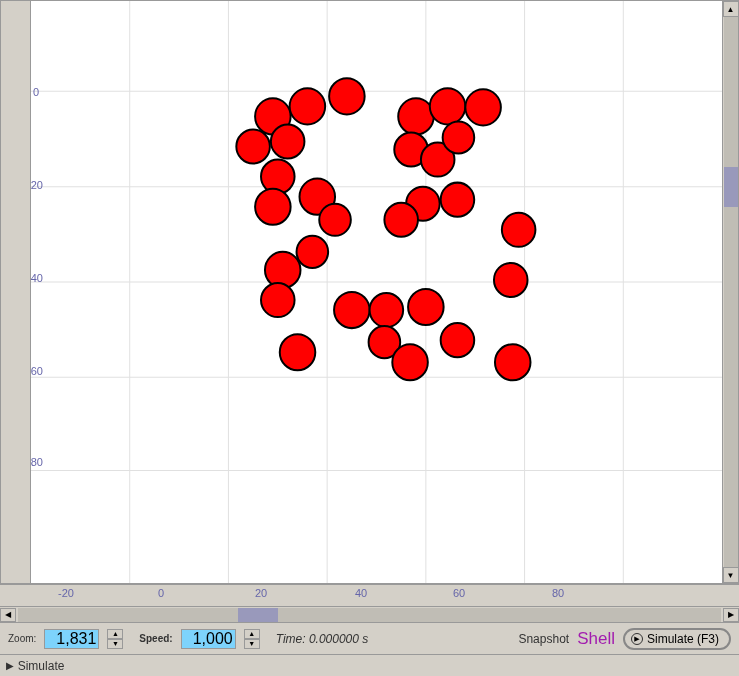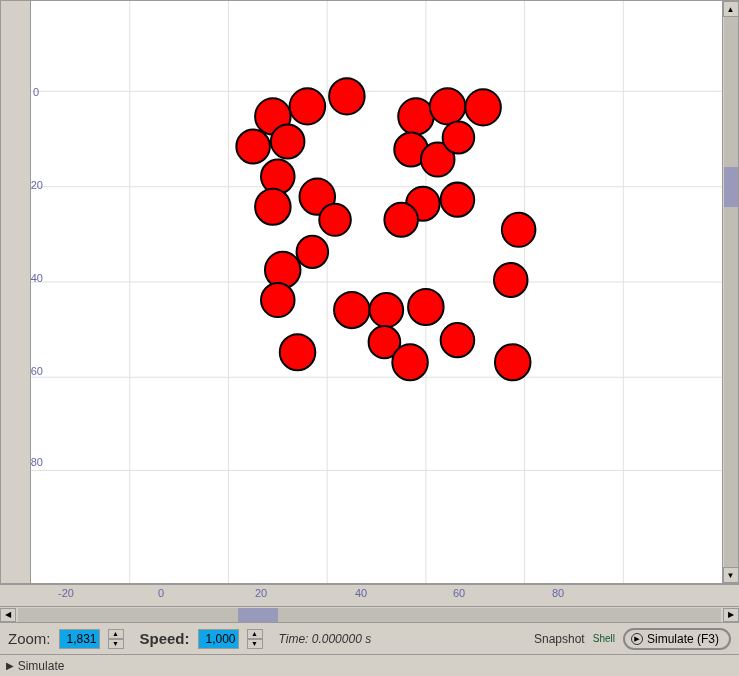--- a/index.html
+++ b/index.html
@@ -121,29 +121,29 @@
       background: #d4d0c8;
       border-top: 1px solid #999;
       display: flex;
       align-items: center;
       padding: 0 8px;
       gap: 8px;
     }
 
     .toolbar-label {
       color: #333;
-      font-size: 15px;
+      font-size: 10px;
     }
 
     .toolbar-input {
-      width: 41px;
+      width: 55px;
       height: 20px;
       border: 1px solid #999;
-      background: #0ea5e9;
-      font-size: 12px;
+      background: #7dd3fc;
+      font-size: 16px;
       padding: 0 2px;
       text-align: right;
     }
 
     .spin-btn-group {
       display: flex;
       flex-direction: column;
       width: 16px;
     }
 
@@ -170,22 +170,22 @@
     .snapshot-btn {
       margin-left: auto;
       color: #333;
       font-size: 12px;
       cursor: pointer;
       background: none;
       border: none;
     }
 
     .shell-btn {
-      color: #14532d;
-      font-size: 10px;
+      color: #a21caf;
+      font-size: 17px;
       cursor: pointer;
       background: none;
       border: none;
     }
 
     .simulate-btn {
       display: flex;
       align-items: center;
       gap: 4px;
       border: 2px solid #888;

